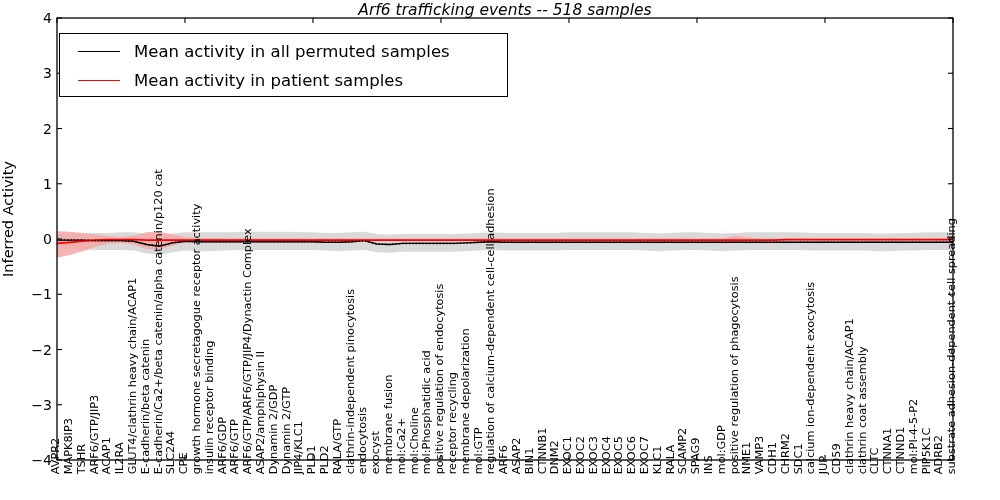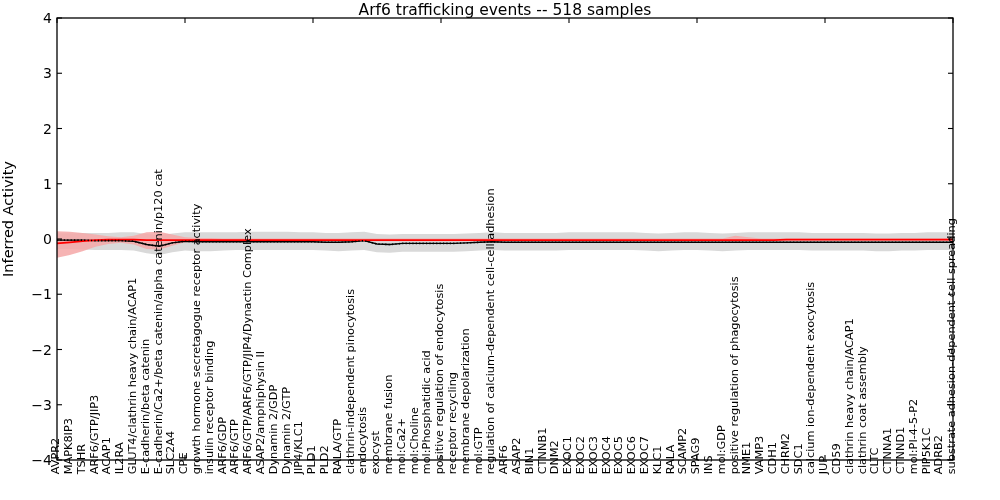--- a/index.html
+++ b/index.html
@@ -24,20 +24,21 @@
     position: absolute;
     left: 57px;
     top: 0px;
     width: 896px;
     text-align: center;
     font-size: 15.5px;
     color: #000;
     line-height: 18px;
     padding-top: 1px;
     white-space: nowrap;
+    font-style: italic;
   }
   .ylabel {
     position: absolute;
     left: 0px;
     top: 0px;
     width: 16px;
     height: 442px;
     font-size: 14.5px;
     color: #000;
   }
@@ -266,14 +267,24 @@
       <div class="xtick-label" style="left: 880.4px; bottom: 26px;">CLTC</div>
       <div class="xtick-label" style="left: 893.2px; bottom: 26px;">CTNNA1</div>
       <div class="xtick-label" style="left: 906px; bottom: 26px;">CTNND1</div>
       <div class="xtick-label" style="left: 918.8px; bottom: 26px;">mol:PI-4-5-P2</div>
       <div class="xtick-label" style="left: 931.6px; bottom: 26px;">PIP5K1C</div>
       <div class="xtick-label" style="left: 944.4px; bottom: 26px;">ADRB2</div>
       <div class="xtick-label" style="left: 957.2px; bottom: 26px;">substrate adhesion-dependent cell spreading</div>
     </div>
 
 
+  <div class="legend-box">
+    <div class="legend-row r0">
+      <div class="legend-swatch" style="border-top-color:#000000"></div>
+      <div class="legend-text">Mean activity in all permuted samples</div>
+    </div>
+    <div class="legend-row r1">
+      <div class="legend-swatch" style="border-top-color:#ff0000"></div>
+      <div class="legend-text">Mean activity in patient samples</div>
+    </div>
+  </div>
 
 </div>
 
 </body></html>

